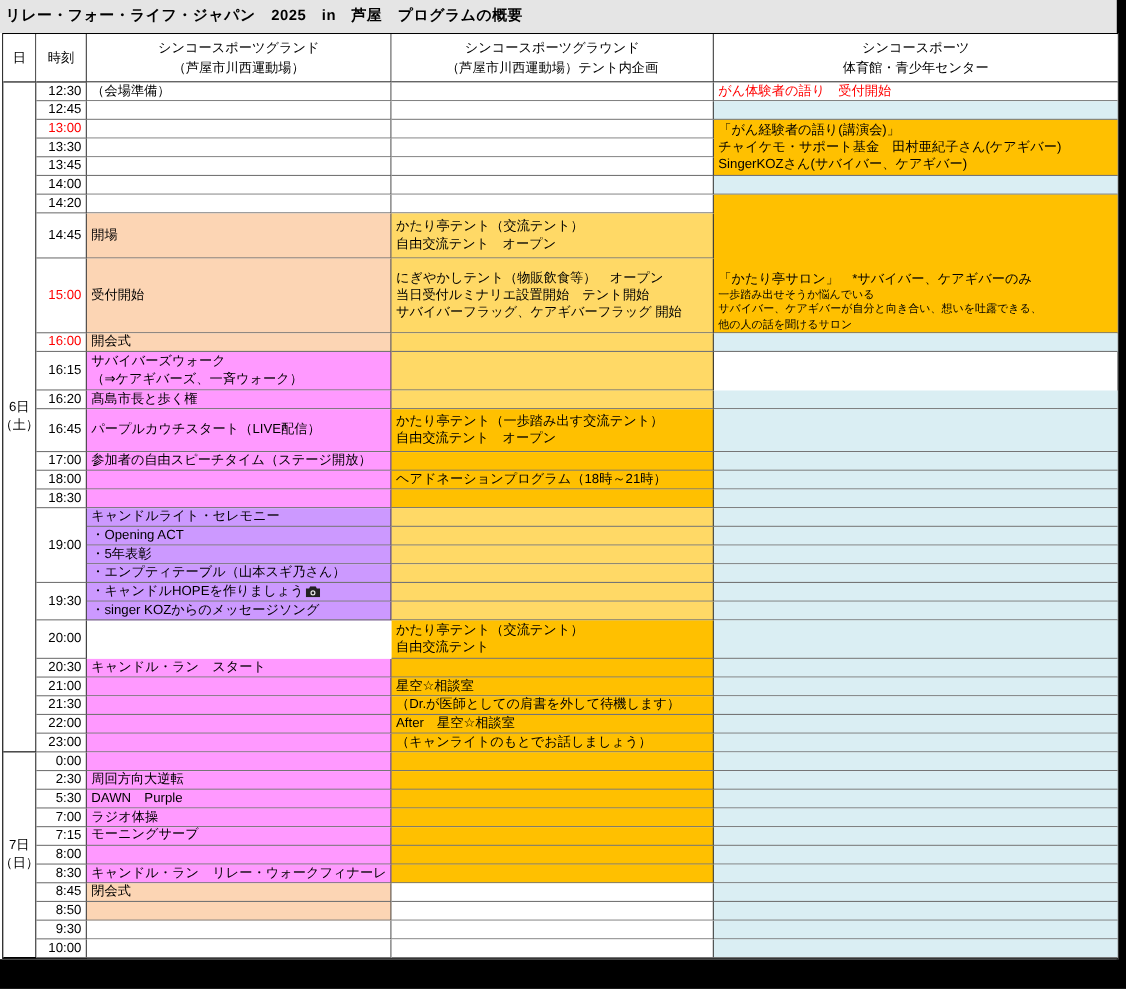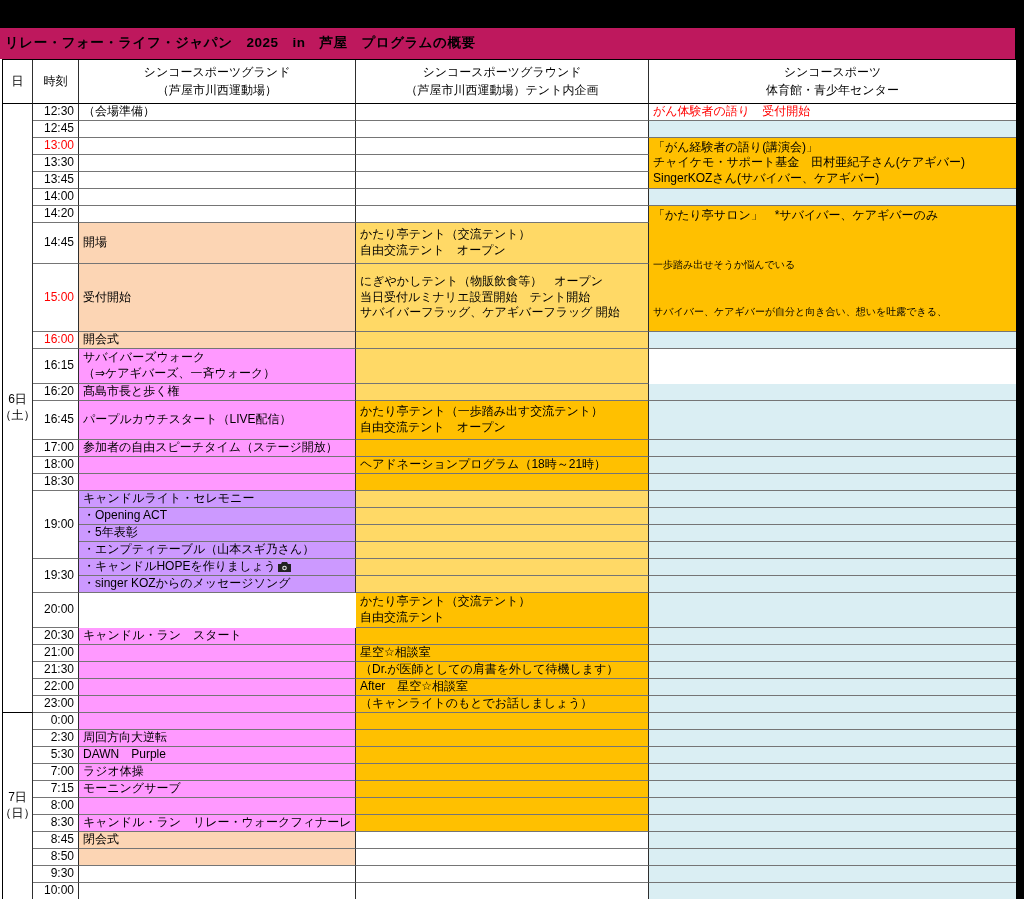--- a/index.html
+++ b/index.html
@@ -2,21 +2,21 @@
 <html style="--peach: #fcd5b4; --pink: #ff99ff; --purple: #cc99ff; --gold: #ffd966; --orange: #ffc000; --blue: #daeef3; --red: #ff0000;"><head>
 <meta charset="utf-8">
 <style>
   html,body{margin:0;padding:0;}
   body{
     width:1024px;height:899px;background:#000;overflow:hidden;
     font-family:"Liberation Sans","DejaVu Sans",sans-serif;
     -webkit-font-smoothing:antialiased;
   }
   .page{width:1015px;background:#fff;}
-  .titlebar{padding:5px 6px 7px 5px;background:#be185d;margin-top:28px;}
+  .titlebar{padding:5px 6px 7px 5px;background:#e5e5e5;}
   .title{font-size:13.5px;font-weight:bold;color:#000;letter-spacing:.5px;}
   .grid{
     display:grid;
     margin-left:2px;
     border:1px solid #000;
     background:#fff;
     width:1013px;
   }
   .cell{
     box-sizing:border-box;
@@ -29,21 +29,21 @@
   }
   .hcell{
     box-sizing:border-box;
     border-right:1px solid #2e2e2e;border-bottom:1.5px solid #000;
     display:flex;flex-direction:column;justify-content:center;align-items:center;
     text-align:center;font-size:12px;line-height:1.45;color:#000;background:#fff;
     grid-row:1;white-space:nowrap;overflow:hidden;
   }
   .daycell{justify-content:center;align-items:center;text-align:center;padding:0;border-bottom:1px solid #000;}
   .timecell{align-items:flex-end;padding-right:4px;}
-  .va-top{justify-content:space-between;padding-top:2px;gap:34px;}
+  .va-top{justify-content:flex-end;padding-top:2px;}
   .red{color:var(--red);}
   .sm{font-size:10px;line-height:1.35;}
   .bg-white{background:#fff;}
   .bg-peach{background:var(--peach);}
   .bg-pink{background:var(--pink);}
   .bg-purple{background:var(--purple);}
   .bg-gold{background:var(--gold);}
   .bg-orange{background:var(--orange);}
   .bg-blue{background:var(--blue);}
   .line{display:flex;align-items:center;gap:2px;}
@@ -413,21 +413,21 @@
       <div class="cell bg-pink" style="grid-area: 33 / 3 / span 1;">
         <div class="line">
           <span>ラジオ体操</span>
         </div>
       </div>
       <div class="cell bg-orange" style="grid-area: 33 / 4 / span 1;"></div>
       <div class="cell bg-blue" style="grid-area: 33 / 5 / span 1; border-right: none;"></div>
       <div class="cell timecell" style="grid-area: 34 / 2 / span 1;">
         <span>7:15</span>
       </div>
-      <div class="cell bg-pink" style="grid-area: 34 / 3 / span 1;">
+      <div class="cell bg-pink" style="grid-area: 34 / 3 / span 1; font-family: Liberation Mono, monospace;">
         <div class="line">
           <span>モーニングサーブ</span>
         </div>
       </div>
       <div class="cell bg-orange" style="grid-area: 34 / 4 / span 1;"></div>
       <div class="cell bg-blue" style="grid-area: 34 / 5 / span 1; border-right: none;"></div>
       <div class="cell timecell" style="grid-area: 35 / 2 / span 1;">
         <span>8:00</span>
       </div>
       <div class="cell bg-pink" style="grid-area: 35 / 3 / span 1;"></div>

